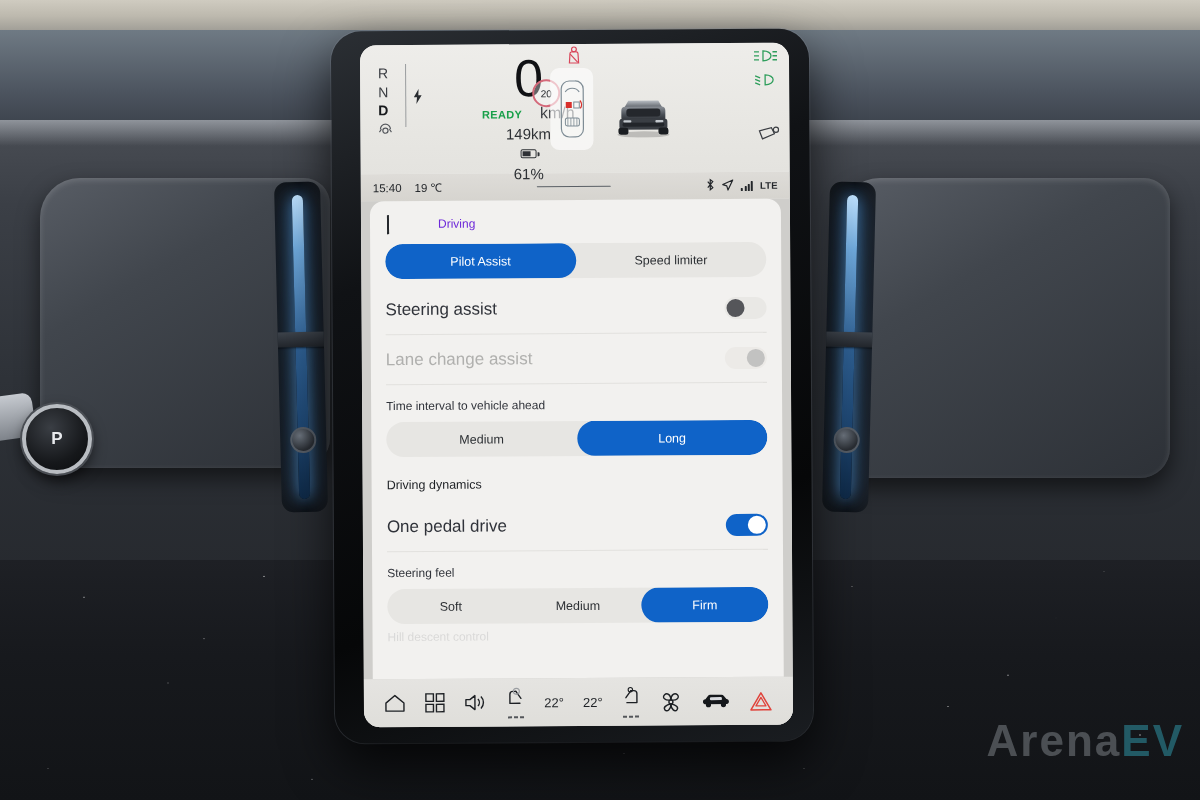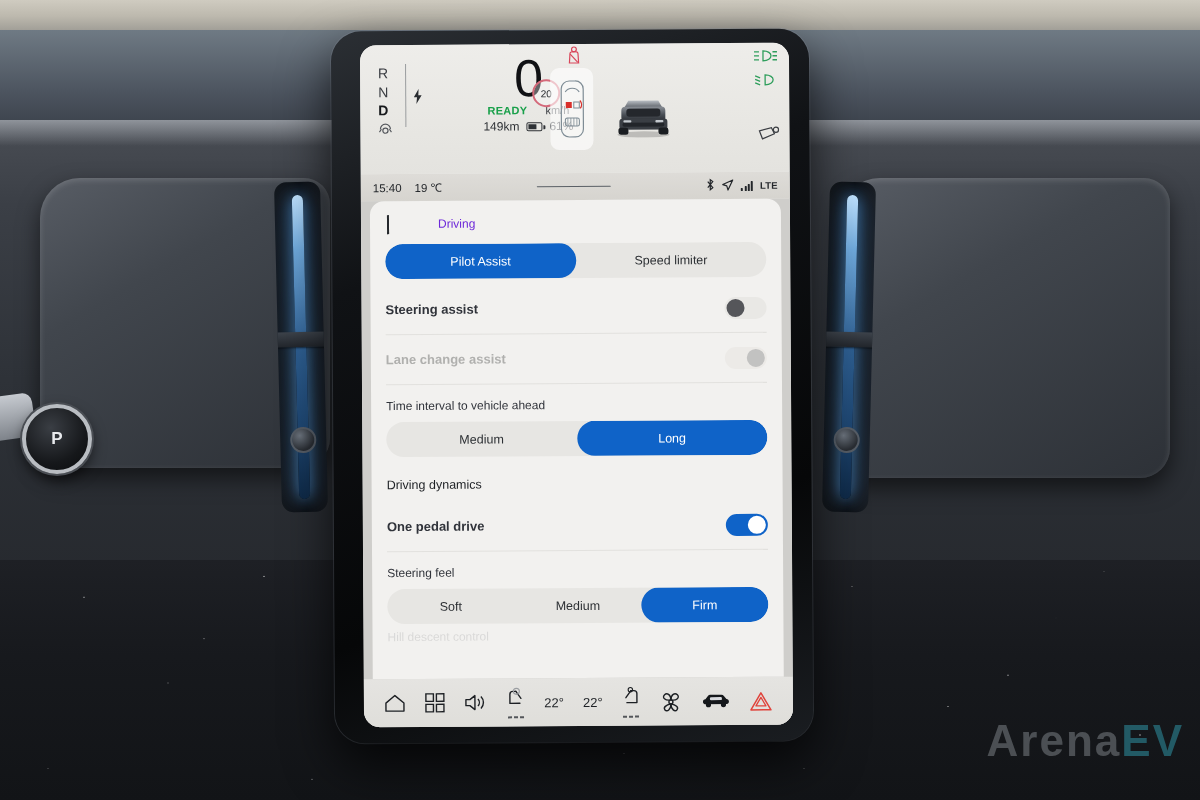--- a/index.html
+++ b/index.html
@@ -140,24 +140,24 @@
   .bolt { position: absolute; left: 53px; top: 44px; color: #2a2d31; font-size: 16px; }
 
   .readout { position: absolute; left: 98px; top: 10px; width: 140px; text-align: center; }
   .speed-num {
     font-family: "Liberation Sans", sans-serif;
     font-size: 52px; font-weight: 300; color: #101114; line-height: .95;
     letter-spacing: -1px;
   }
   .readout-sub { margin-top: 1px; display: flex; justify-content: center; gap: 18px; align-items: baseline; }
   .ready { color: #19a04a; font-size: 11px; font-weight: bold; letter-spacing: .3px; }
-  .kmh { color: #3b3e43; font-size: 11px; }
+  .kmh { color: #3b3e43; font-size: 16px; }
   .range-row {
     margin-top: 3px; display: flex; justify-content: center; gap: 7px; align-items: center;
-    font-size: 12px; color: #2e3135;
+    font-size: 15px; color: #2e3135; flex-direction: column;
   }
   .batt-ico { display: inline-block; width: 16px; height: 9px; border: 1.4px solid #2e3135;
               border-radius: 2px; position: relative; }
   .batt-ico::after { content:""; position:absolute; left:1px; top:1px; width:8px; height:5px; background:#2e3135; }
   .batt-ico::before { content:""; position:absolute; right:-3.5px; top:2px; width:2px; height:4px; background:#2e3135; border-radius:0 1px 1px 0;}
 
   .speed-limit {
     position: absolute; left: 172px; top: 35px; width: 28px; height: 28px;
     border-radius: 50%; border: 2px solid #d4697a;
     display: flex; align-items: center; justify-content: center;
@@ -213,21 +213,21 @@
   .seg .opt {
     flex: 1; display: flex; align-items: center; justify-content: center;
     font-size: 12.5px; color: #2d3034; border-radius: 18px;
   }
   .seg .opt.sel { background: var(--accent); color: #fff; }
 
   .row {
     display: flex; align-items: center; justify-content: space-between;
     height: 50px; border-bottom: 1px solid #e2e1de;
   }
-  .row-label { font-size: 13px; color: #30333a; font-weight: bold; }
+  .row-label { font-size: 17px; color: #30333a; }
   .row.disabled .row-label { color: #b0b0ae; }
 
   .toggle { width: 42px; height: 22px; border-radius: 11px; background: #e9e8e5; position: relative; }
   .toggle .knob { position: absolute; top: 2px; width: 18px; height: 18px; border-radius: 50%;
                   background: #55565a; left: 2px; }
   .toggle.on { background: var(--accent); }
   .toggle.on .knob { left: 22px; background: #fff; }
   .toggle.muted .knob { background: #c2c2c1; left: 22px; }
   .toggle.muted { background: #eceae7; }
 

